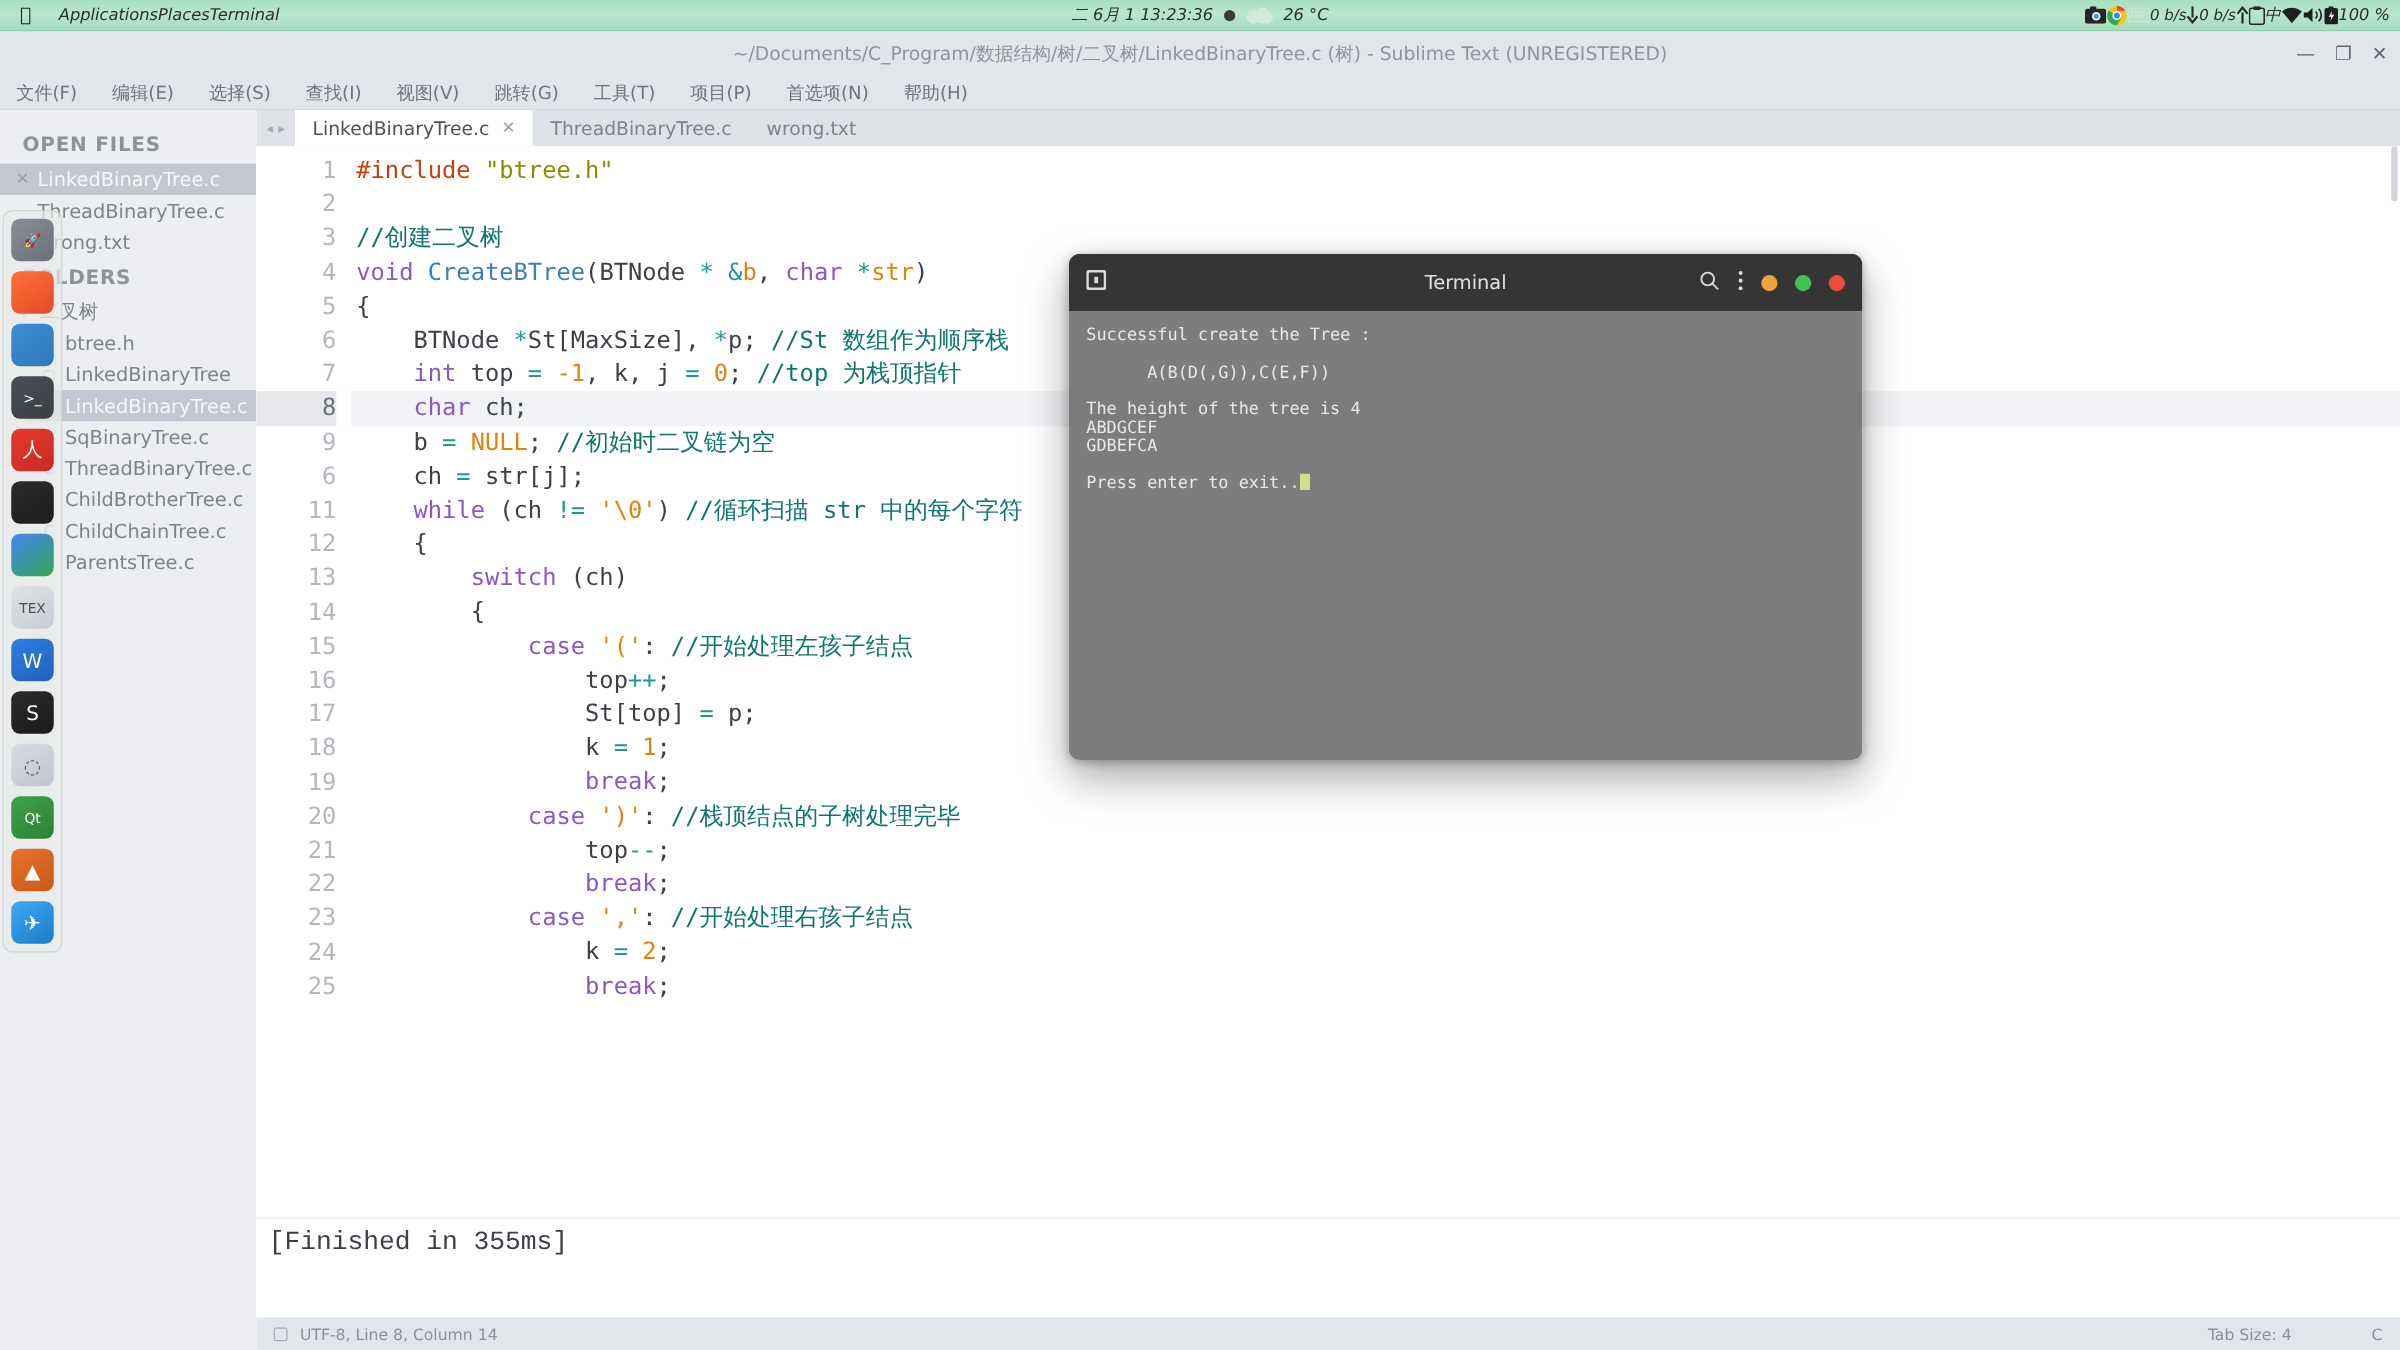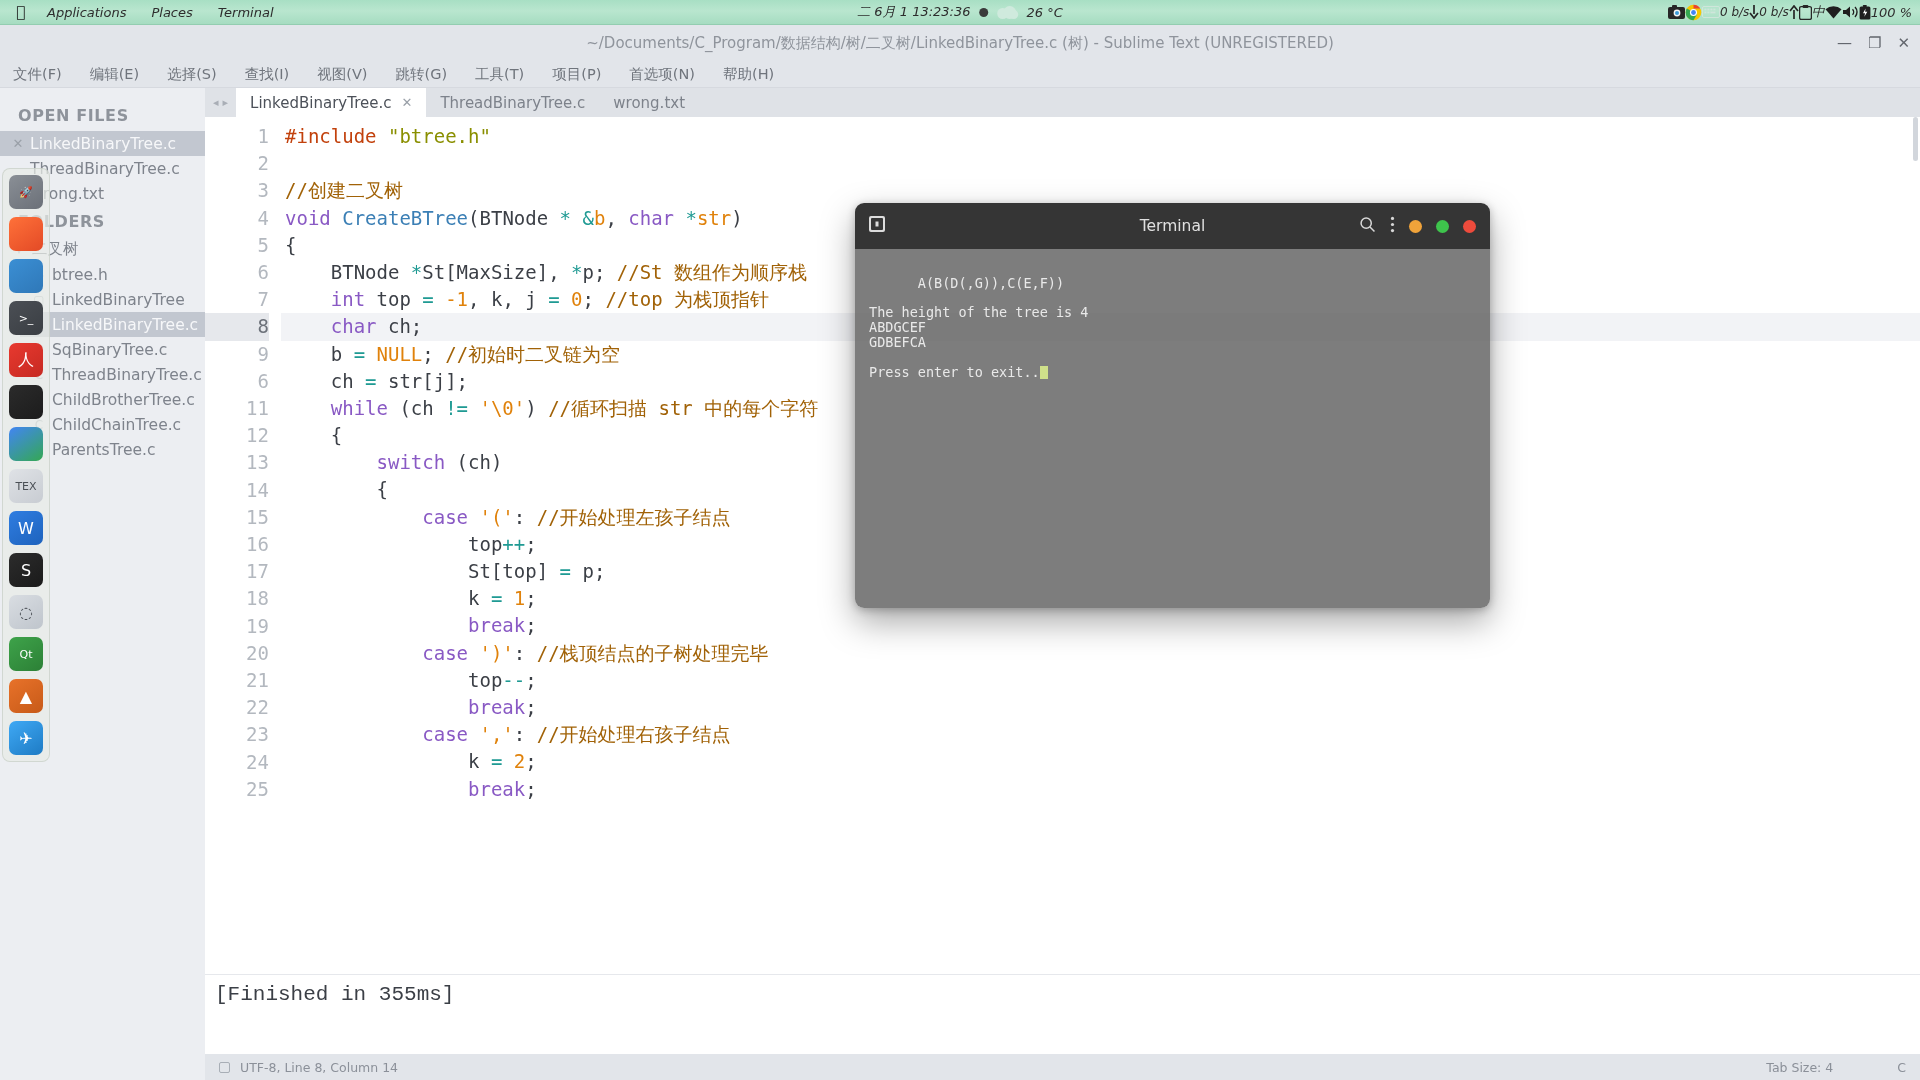--- a/index.html
+++ b/index.html
@@ -14,21 +14,21 @@
   #panel {
     position: absolute; left: 0; top: 0; width: 1920px; height: 25px;
     background: linear-gradient(to bottom, #a8dfc4 0%, #b9e6cf 45%, #a6dcc1 100%);
     display: flex; align-items: center;
     font-family: "DejaVu Sans", sans-serif;
     font-size: 13px; color: #2d2d2d;
     border-bottom: 1px solid #93cdb0;
     z-index: 50;
   }
   #panel .apple { margin-left: 16px; font-size: 15px; line-height: 1; color: #1a1a1a; }
-  #panel .menu { display: flex; align-items: center; gap: 25px; margin-left: 22px; font-style: italic; }
+  #panel .menu { display: flex; align-items: center; margin-left: 22px; font-style: italic; }
   #panel .menu span { cursor: default; }
   #panel .center {
     position: absolute; left: 50%; transform: translateX(-50%);
     display: flex; align-items: center; gap: 9px; font-style: italic; white-space: nowrap;
   }
   #panel .dot { width: 9px; height: 9px; border-radius: 50%; background: #3a3a3a; display: inline-block; }
   #panel .cloud { display: inline-block; width: 20px; height: 13px; position: relative; }
   #panel .cloud i {
     position: absolute; background: #cfeadd; border-radius: 50%;
   }
@@ -118,21 +118,21 @@
   }
   #code .ln { height: 27.2px; padding-left: 4px; }
   #code .ln.cur { background: #f2f3f6; }
   .k { color: #8959c4; }          
   .fn { color: #3b7fb5; }         
   .ty { color: #3b3f46; }
   .num { color: #e0820b; }        
   .op { color: #1f9a93; }         
   .str { color: #8a8f00; }        
   .chr { color: #e0820b; }
-  .cm { color: #a16207; margin-top: 40px; }         
+  .cm { color: #0f766e; margin-top: 40px; }         
   .pp { color: #c2410c; }         
   .var { color: #e0820b; }
 
   
   #output {
     position: absolute; left: 0; right: 0; bottom: 44px; height: 62px;
     background: #ffffff; padding: 8px 10px 0 10px;
     font-family: Liberation Mono, monospace; font-size: 21px; color: #3b3f46;
     border-top: 1px solid #e6e8ec;
   }
@@ -476,14 +476,14 @@
             <circle cx="2.5" cy="2.6" r="1.7" fill="#d8d8d8"></circle>
             <circle cx="2.5" cy="9" r="1.7" fill="#d8d8d8"></circle>
             <circle cx="2.5" cy="15.4" r="1.7" fill="#d8d8d8"></circle>
           </svg>
       </span>
       <span class="tdot" style="background:#f0a33a"></span>
       <span class="tdot" style="background:#3ec44c"></span>
       <span class="tdot" style="background:#ee4b3c"></span>
     </span>
   </div>
-  <div id="term-body"><div class="blank">&nbsp;</div><div>      A(B(D(,G)),C(E,F))</div><div class="blank">&nbsp;</div><div>The height of the tree is 4</div><div>ABDGCEF</div><div>GDBEFCA</div><div class="blank">&nbsp;</div><div><span>Press enter to exit..</span><span class="caret"></span></div></div>
+  <div id="term-body"><div>Successful create the Tree :</div><div class="blank">&nbsp;</div><div>      A(B(D(,G)),C(E,F))</div><div class="blank">&nbsp;</div><div>The height of the tree is 4</div><div>ABDGCEF</div><div>GDBEFCA</div><div class="blank">&nbsp;</div><div><span>Press enter to exit..</span><span class="caret"></span></div></div>
 </div>
 
 </body></html>

